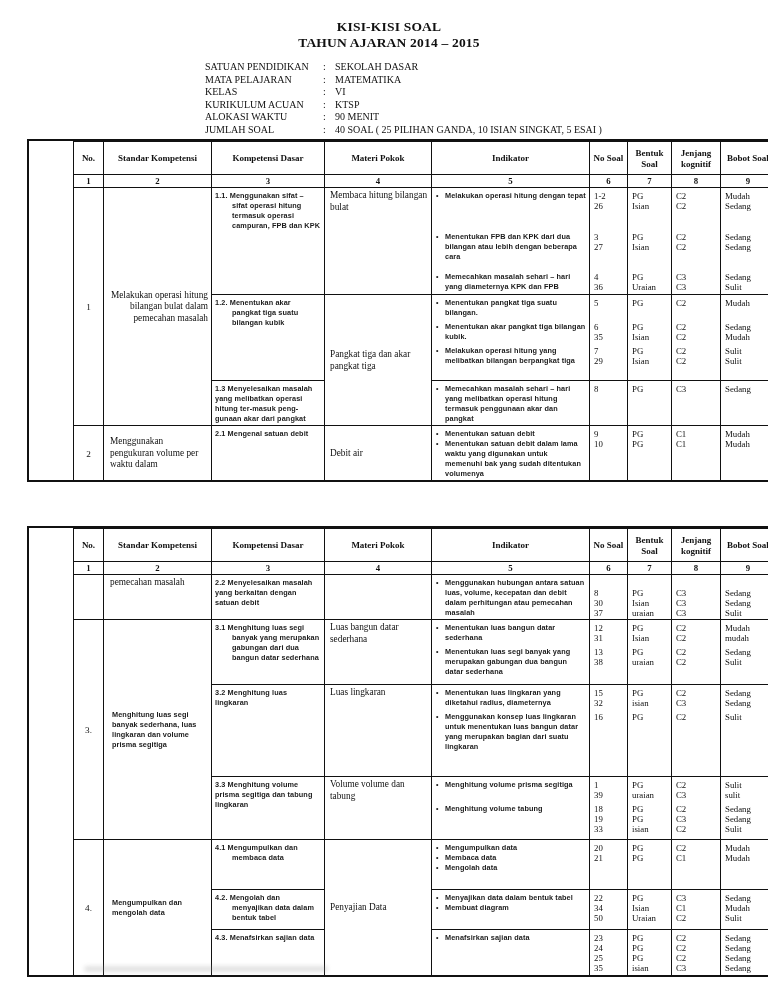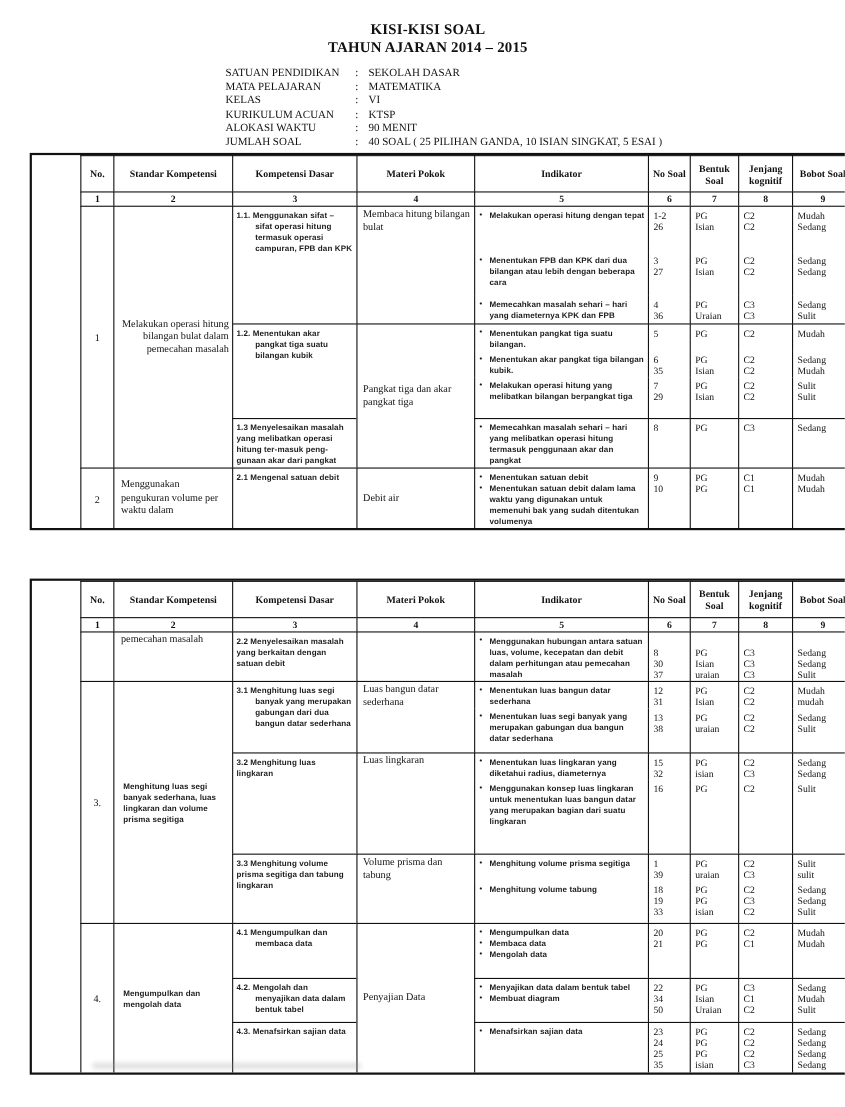--- a/index.html
+++ b/index.html
@@ -584,21 +584,21 @@
           </div>
         </td>
         <td class="e-cell nt">
           <div class="stack">
             <div>Sulit</div>
           </div>
         </td>
       </tr>
       <tr style="height: 22px;">
         <td class="kd-cell" rowspan="2">3.3 Menghitung volume prisma segitiga dan tabung lingkaran</td>
-        <td class="mp-cell mp-top" rowspan="2">Volume prisma dan tabung</td>
+        <td class="mp-cell mp-top" rowspan="2">Volume volume dan tabung</td>
         <td class="ind-cell">
           <div class="bullet">
             <span class="bm">•</span>
             <span>Menghitung volume prisma segitiga</span>
           </div>
         </td>
         <td class="e-cell">
           <div class="stack">
             <div>1</div>
             <div>39</div>

